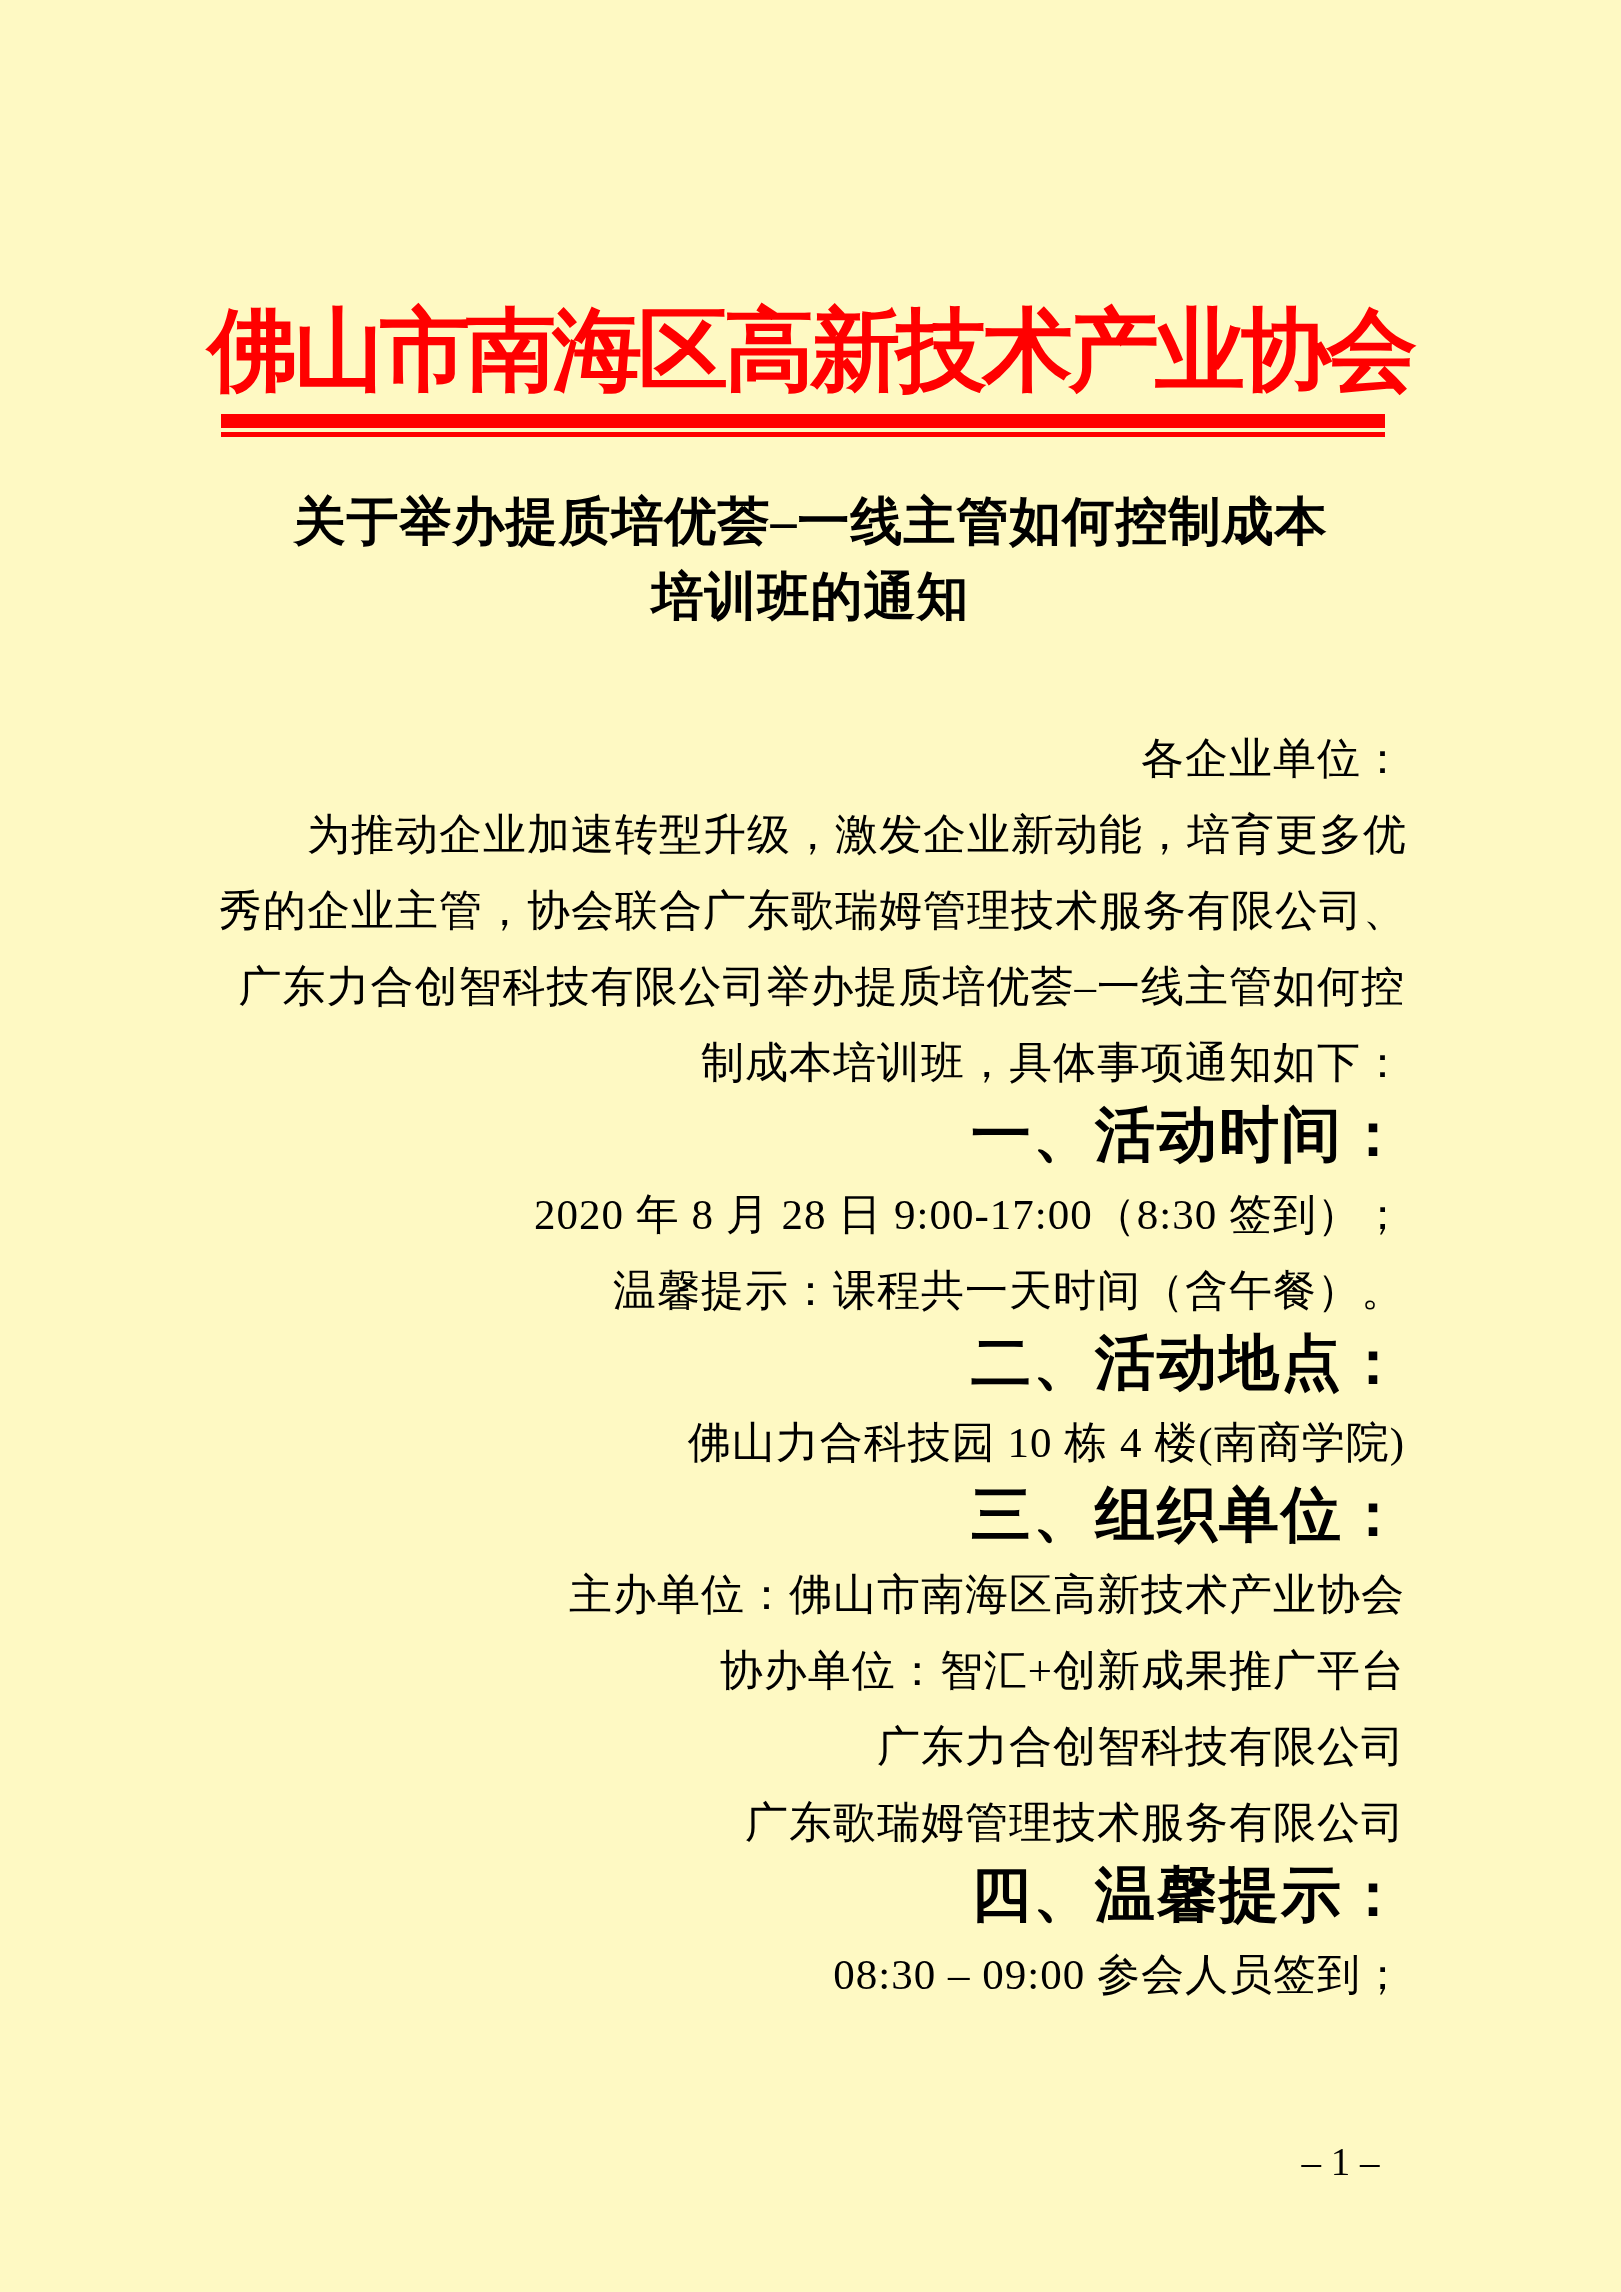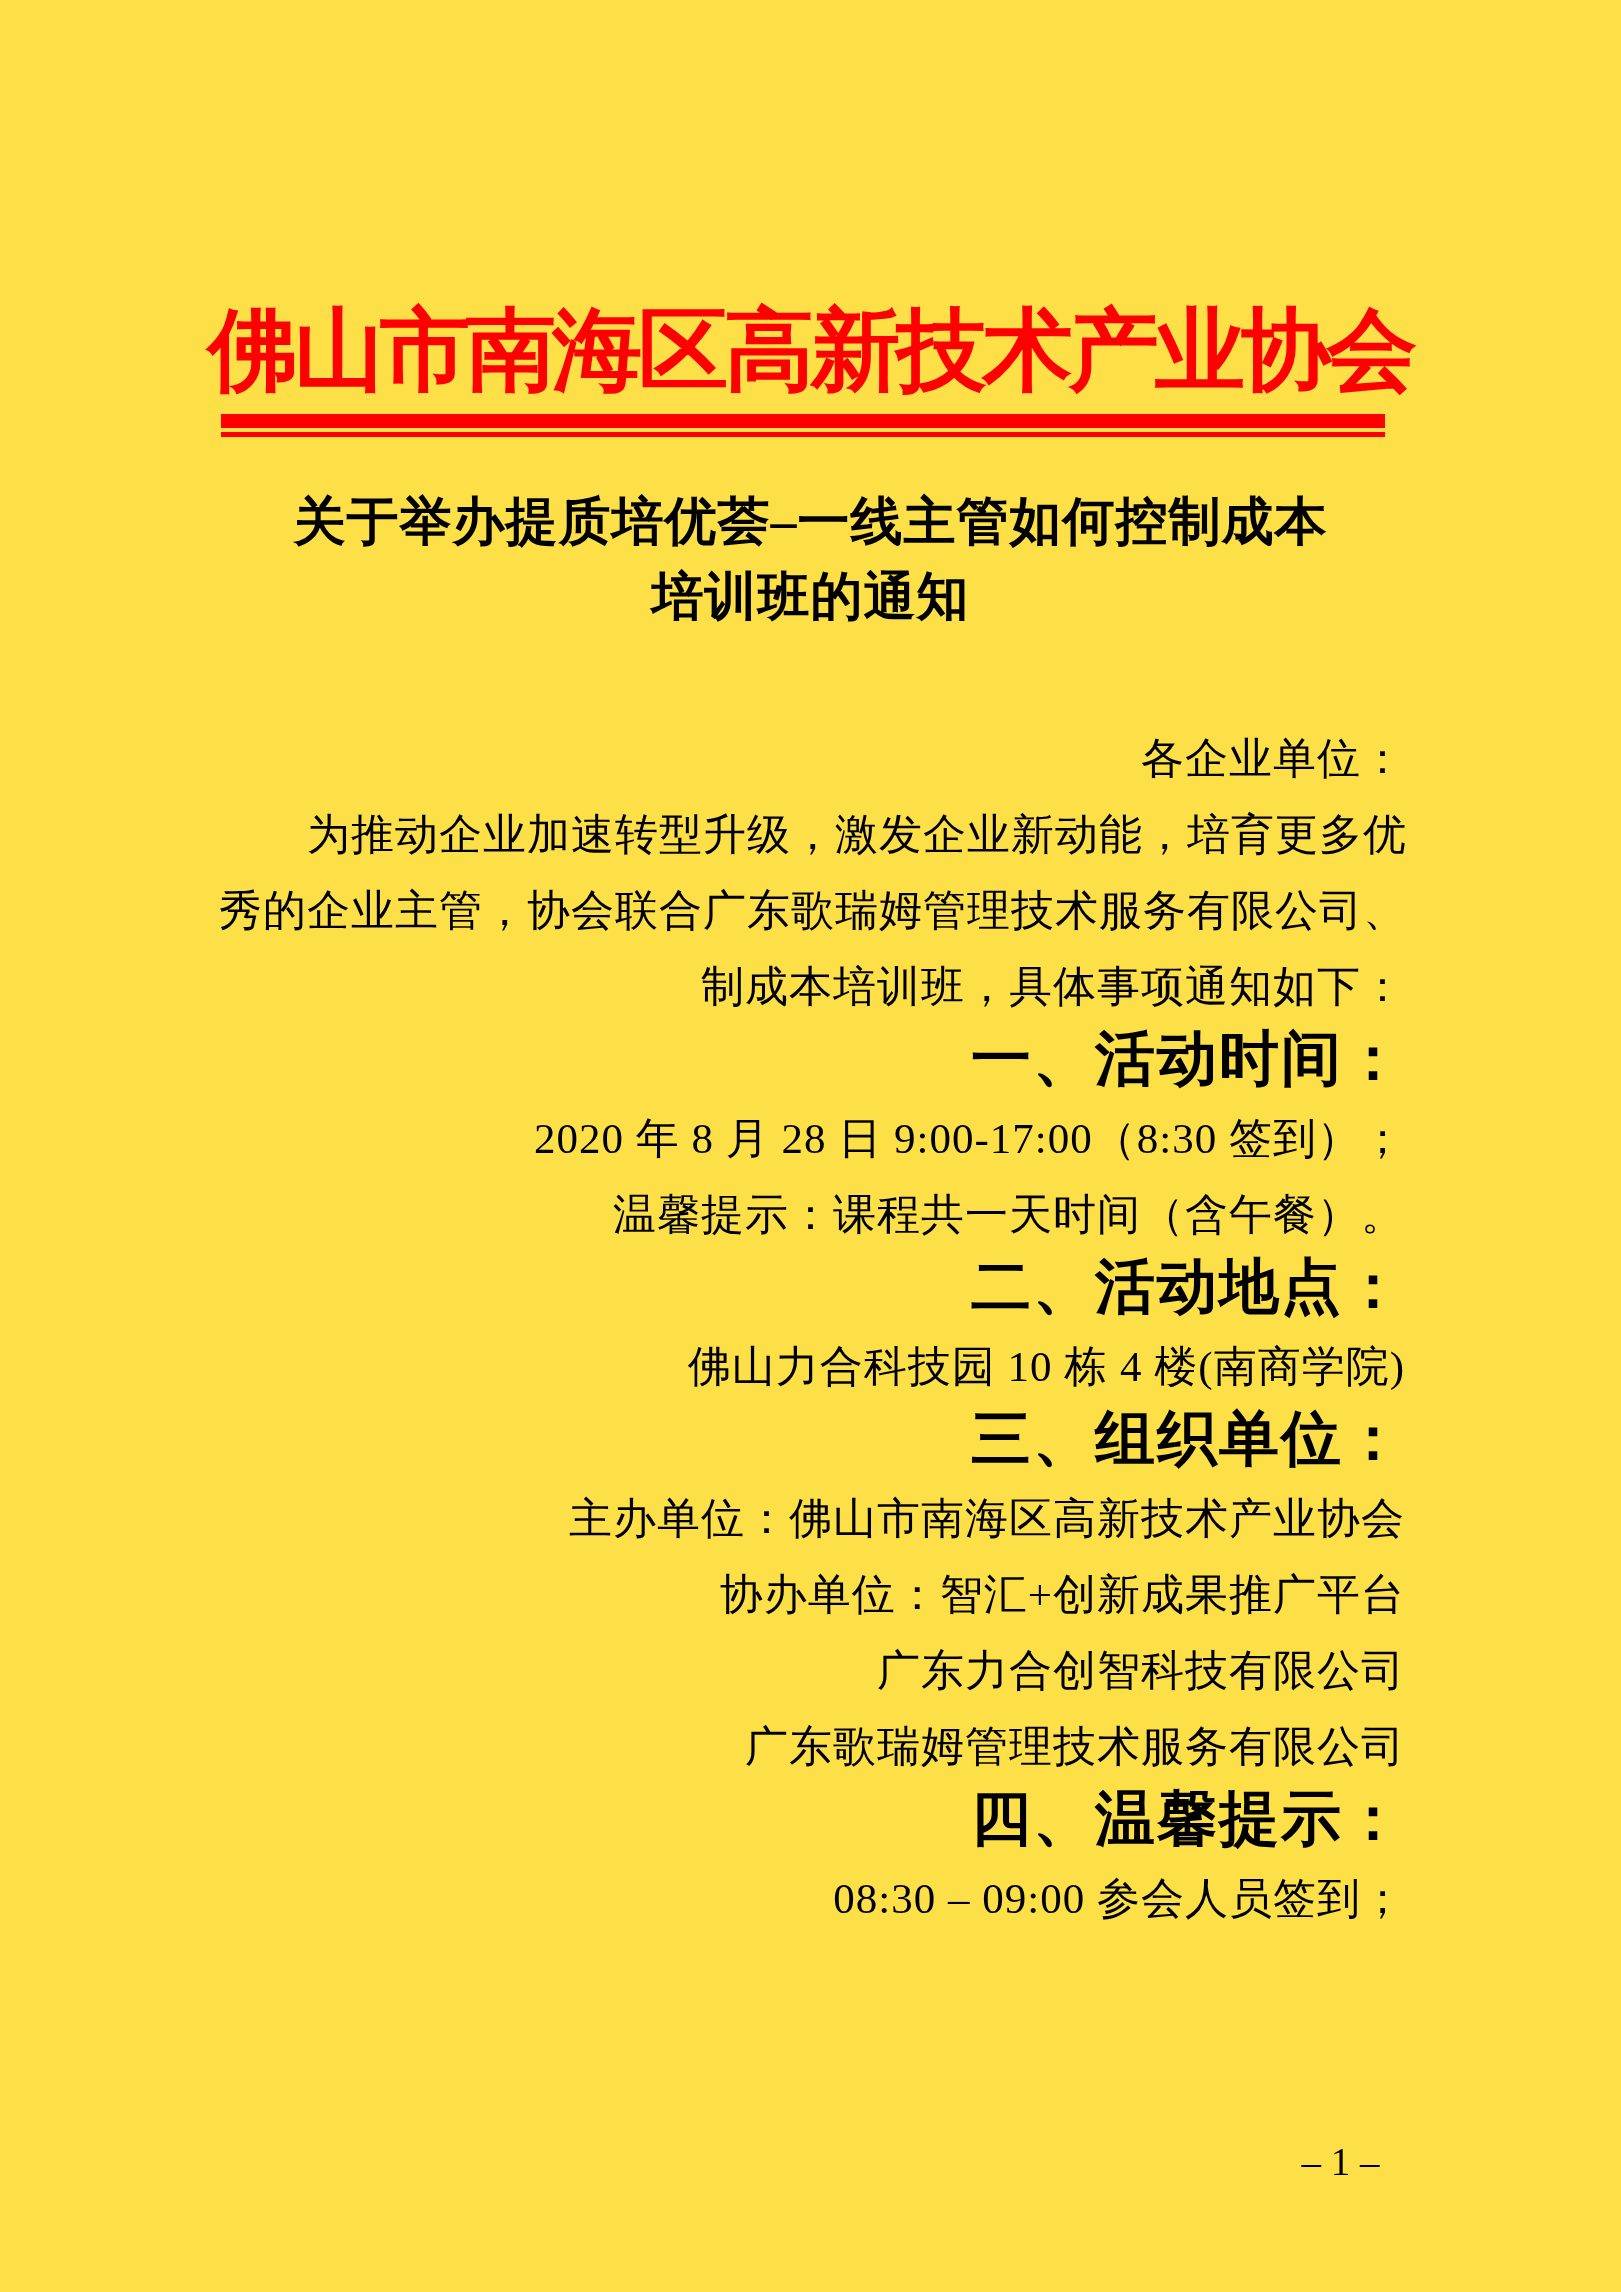--- a/index.html
+++ b/index.html
@@ -1,20 +1,20 @@
 <!DOCTYPE html>
 <html><head>
 <meta charset="utf-8">
 <style>
   html, body { margin: 0; padding: 0; background: #e8e8e8; }
   .page {
     position: relative;
     width: 1621px;
     height: 2293px;
-    background: #fde047;
+    background: #fef9c3;
     margin: 0 auto;
     overflow: hidden;
     color: #000;
   }
   
   .assoc-title {
     position: absolute;
     top: 292px;
     left: 0;
     width: 100%;
@@ -109,20 +109,21 @@
 
   <div class="doc-title">
     <div>关于举办提质培优荟–一线主管如何控制成本</div>
     <div>培训班的通知</div>
   </div>
 
   <div class="body-block">
       <div class="line flush">各企业单位：</div>
       <div class="line indent">为推动企业加速转型升级，激发企业新动能，培育更多优</div>
       <div class="line flush">秀的企业主管，协会联合广东歌瑞姆管理技术服务有限公司、</div>
+      <div class="line flush">广东力合创智科技有限公司举办提质培优荟–一线主管如何控</div>
       <div class="line flush">制成本培训班，具体事项通知如下：</div>
       <div class="line heading">一、活动时间：</div>
       <div class="line indent">2020 年 8 月 28 日 9:00-17:00（8:30 签到）；</div>
       <div class="line indent">温馨提示：课程共一天时间（含午餐）。</div>
       <div class="line heading">二、活动地点：</div>
       <div class="line indent">佛山力合科技园 10 栋 4 楼(南商学院)</div>
       <div class="line heading">三、组织单位：</div>
       <div class="line indent">主办单位：佛山市南海区高新技术产业协会</div>
       <div class="line indent">协办单位：智汇+创新成果推广平台</div>
       <div class="line org">广东力合创智科技有限公司</div>

